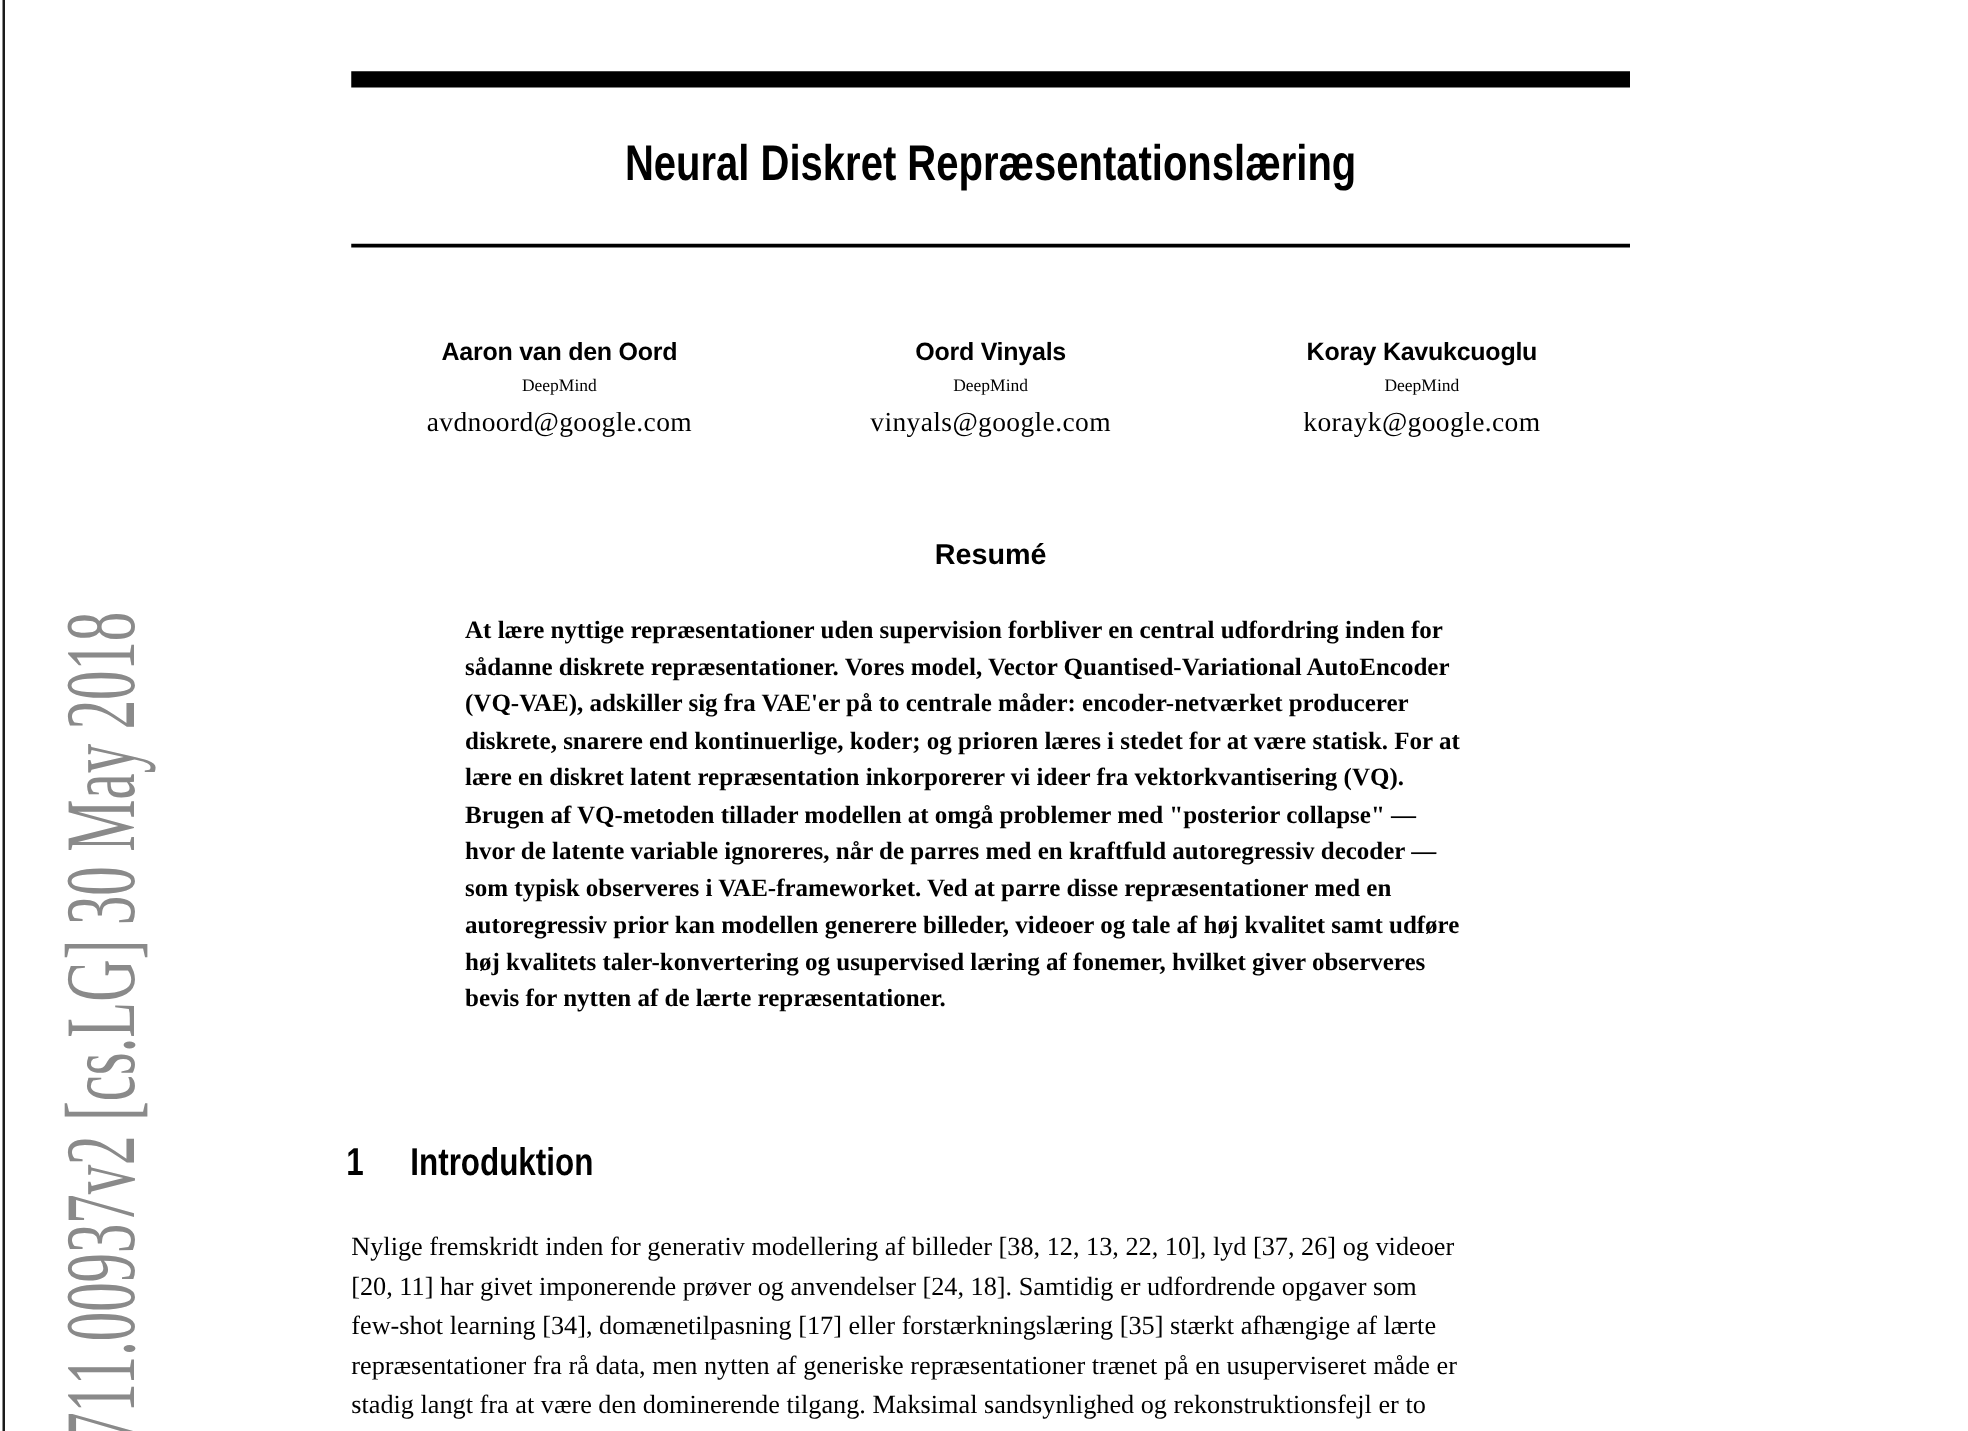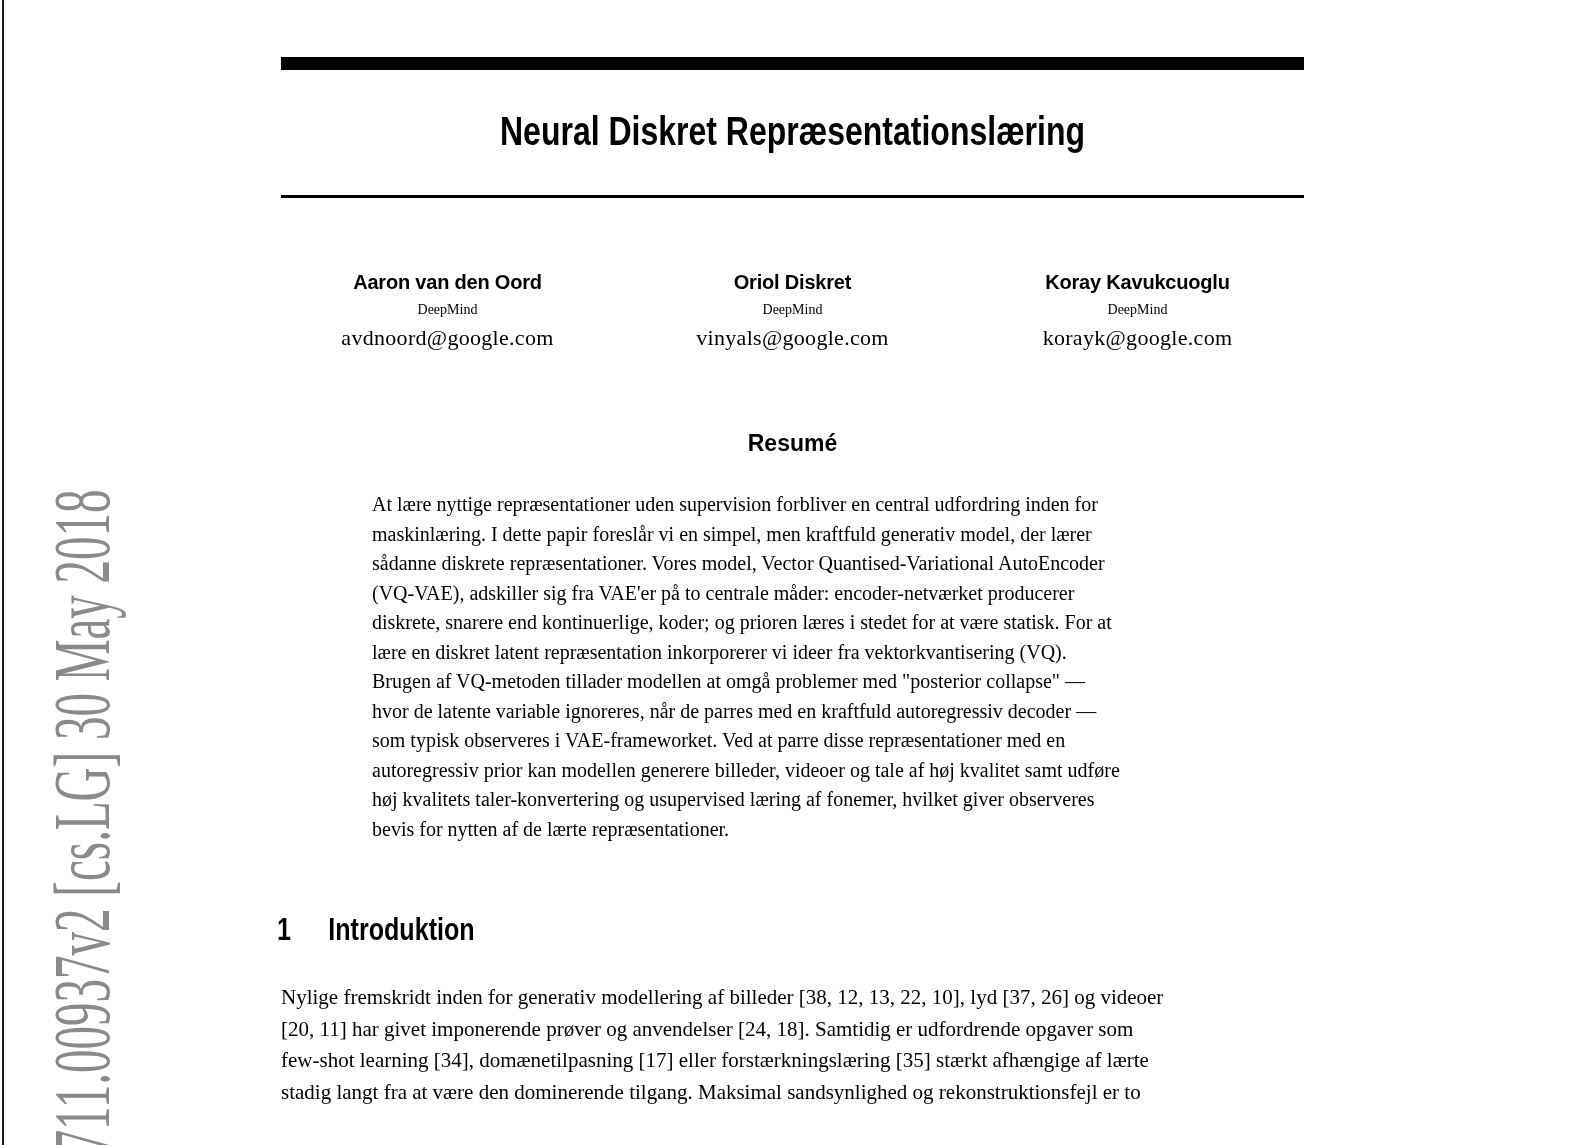--- a/index.html
+++ b/index.html
@@ -112,20 +112,21 @@
   }
   .abstract-body {
     position: absolute;
     left: 372px;
     top: 490px;
     width: 845px;
     font-family: "Liberation Serif", serif;
     font-size: 20px;
     line-height: 29.5px;
     white-space: nowrap;
+    font-weight: bold;
   }
   .section-heading {
     position: absolute;
     left: 277px;
     top: 912px;
     font-family: "Liberation Sans", sans-serif;
     font-weight: bold;
     font-size: 31px;
     line-height: 36px;
     transform: scaleX(0.81);
@@ -162,52 +163,52 @@
 
   <div class="title-rule"></div>
 
   <div class="authors">
     <div class="author-col">
       <div class="author-name">Aaron van den Oord</div>
       <div class="author-affil">DeepMind</div>
       <div class="author-email">avdnoord@google.com</div>
     </div>
     <div class="author-col">
-      <div class="author-name">Oriol Diskret</div>
+      <div class="author-name">Oord Vinyals</div>
       <div class="author-affil">DeepMind</div>
       <div class="author-email">vinyals@google.com</div>
     </div>
     <div class="author-col">
       <div class="author-name">Koray Kavukcuoglu</div>
       <div class="author-affil">DeepMind</div>
       <div class="author-email">korayk@google.com</div>
     </div>
   </div>
 
   <div class="abstract-heading">Resumé</div>
 
   <div class="abstract-body">
     <div>At lære nyttige repræsentationer uden supervision forbliver en central udfordring inden for</div>
-    <div>maskinlæring. I dette papir foreslår vi en simpel, men kraftfuld generativ model, der lærer</div>
     <div>sådanne diskrete repræsentationer. Vores model, Vector Quantised-Variational AutoEncoder</div>
     <div>(VQ-VAE), adskiller sig fra VAE'er på to centrale måder: encoder-netværket producerer</div>
     <div>diskrete, snarere end kontinuerlige, koder; og prioren læres i stedet for at være statisk. For at</div>
     <div>lære en diskret latent repræsentation inkorporerer vi ideer fra vektorkvantisering (VQ).</div>
     <div>Brugen af VQ-metoden tillader modellen at omgå problemer med "posterior collapse" —</div>
     <div>hvor de latente variable ignoreres, når de parres med en kraftfuld autoregressiv decoder —</div>
     <div>som typisk observeres i VAE-frameworket. Ved at parre disse repræsentationer med en</div>
     <div>autoregressiv prior kan modellen generere billeder, videoer og tale af høj kvalitet samt udføre</div>
     <div>høj kvalitets taler-konvertering og usupervised læring af fonemer, hvilket giver observeres</div>
     <div>bevis for nytten af de lærte repræsentationer.</div>
   </div>
 
   <div class="section-heading">
     <span class="section-number">1</span><span>Introduktion</span>
   </div>
 
   <div class="intro-body">
     <div>Nylige fremskridt inden for generativ modellering af billeder [38, 12, 13, 22, 10], lyd [37, 26] og videoer</div>
     <div>[20, 11] har givet imponerende prøver og anvendelser [24, 18]. Samtidig er udfordrende opgaver som</div>
     <div>few-shot learning [34], domænetilpasning [17] eller forstærkningslæring [35] stærkt afhængige af lærte</div>
+    <div>repræsentationer fra rå data, men nytten af generiske repræsentationer trænet på en usuperviseret måde er</div>
     <div>stadig langt fra at være den dominerende tilgang. Maksimal sandsynlighed og rekonstruktionsfejl er to</div>
   </div>
 
 </div>
 
 </body></html>

